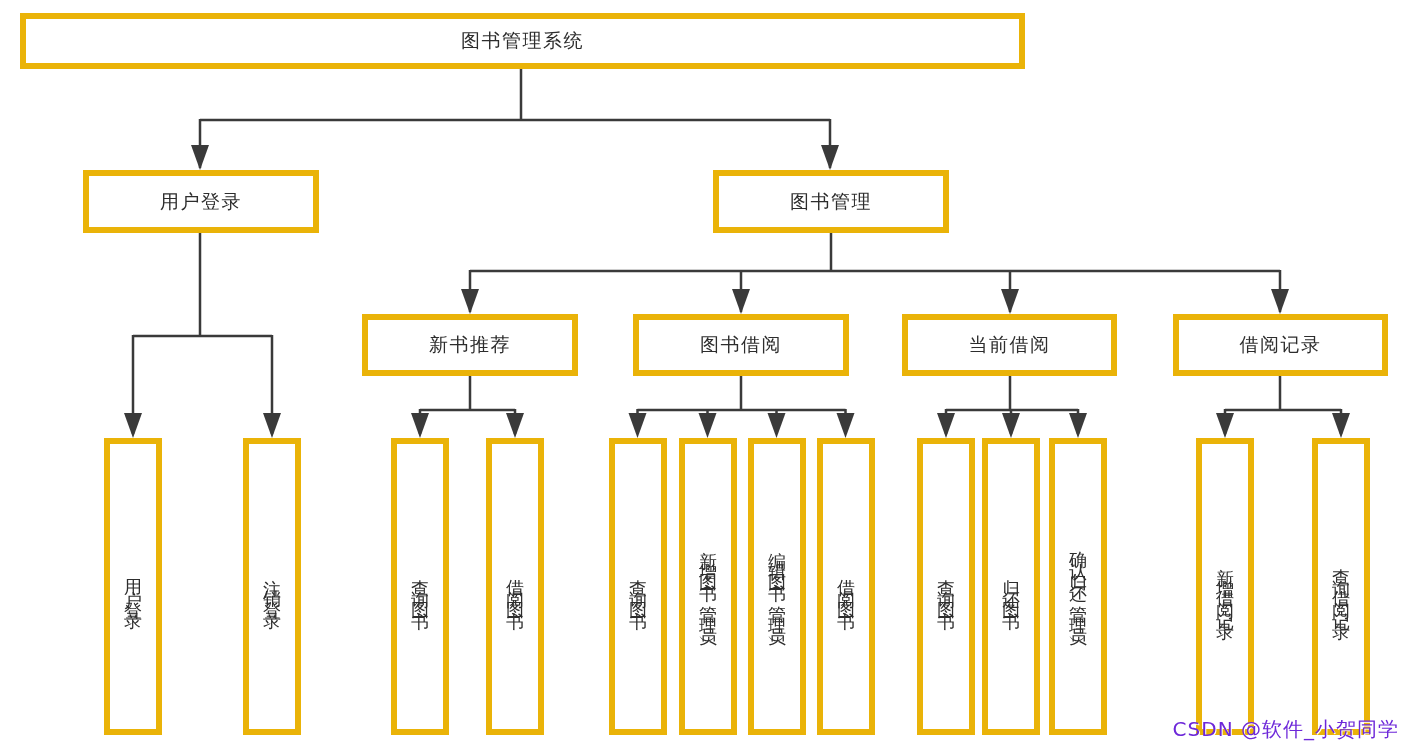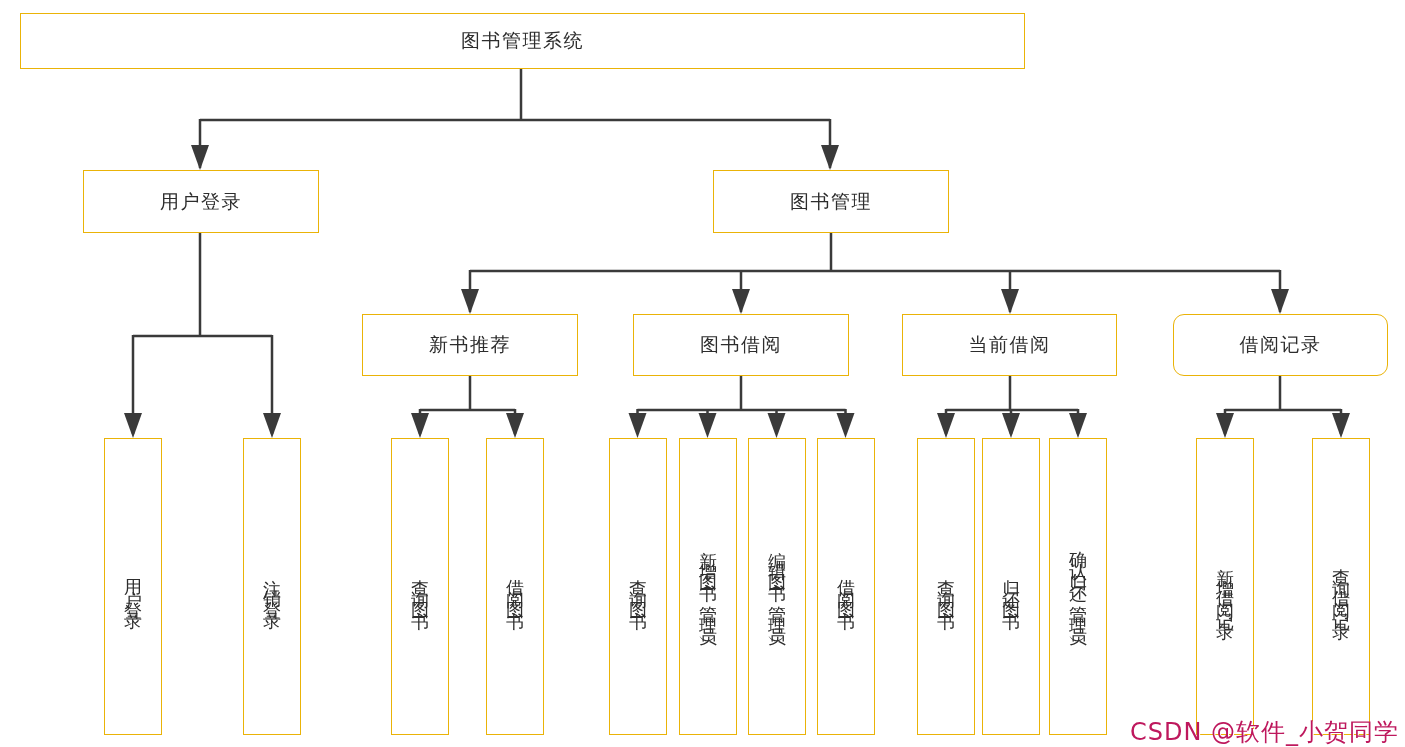--- a/index.html
+++ b/index.html
@@ -7,21 +7,21 @@
     position:relative;
     width:1405px;height:747px;
     background:#ffffff;
     font-family:"DejaVu Sans","Liberation Sans",sans-serif;
     overflow:hidden;
   }
   #connectors{position:absolute;left:0;top:0;width:1405px;height:747px;}
   .box{
     position:absolute;
     box-sizing:border-box;
-    border:1px solid #eab308;
+    border:6px solid #eab308;
     background:#ffffff;
     color:#2d2d2d;
     display:flex;
     align-items:center;
     justify-content:center;
   }
   .hbox{
     font-size:19px;
     letter-spacing:1.5px;
     white-space:nowrap;
@@ -33,32 +33,32 @@
     font-size:18px;
     letter-spacing:11px;
     line-height:1;
   }
   .root{left:20px;top:13px;width:1005px;height:56px;}
   .l2a{left:83px;top:170px;width:236px;height:63px;}
   .l2b{left:713px;top:170px;width:236px;height:63px;text-align:right;}
   .l3a{left:362px;top:314px;width:216px;height:62px;text-align:right;}
   .l3b{left:633px;top:314px;width:216px;height:62px;}
   .l3c{left:902px;top:314px;width:215px;height:62px;}
-  .l3d{left:1173px;top:314px;width:215px;height:62px;border-radius:11px;}
+  .l3d{left:1173px;top:314px;width:215px;height:62px;}
   .v1{left:104px;}  .v2{left:243px;}
   .v3{left:391px;}  .v4{left:486px;}
   .v5{left:609px;}  .v6{left:679px;}
   .v7{left:748px;}  .v8{left:817px;}
   .v9{left:917px;}  .v10{left:982px;} .v11{left:1049px;}
   .v12{left:1196px;}.v13{left:1312px;}
   #watermark{
     position:absolute;
     right:6px;top:716px;
-    font-size:24px;
-    color:#be185d;
+    font-size:20px;
+    color:#6d28d9;
     letter-spacing:1px;
     white-space:nowrap;
     text-shadow:1px 1px 0 #ffffff;
   }
 </style>
 </head>
 <body>
 
 <div id="canvas">
 

